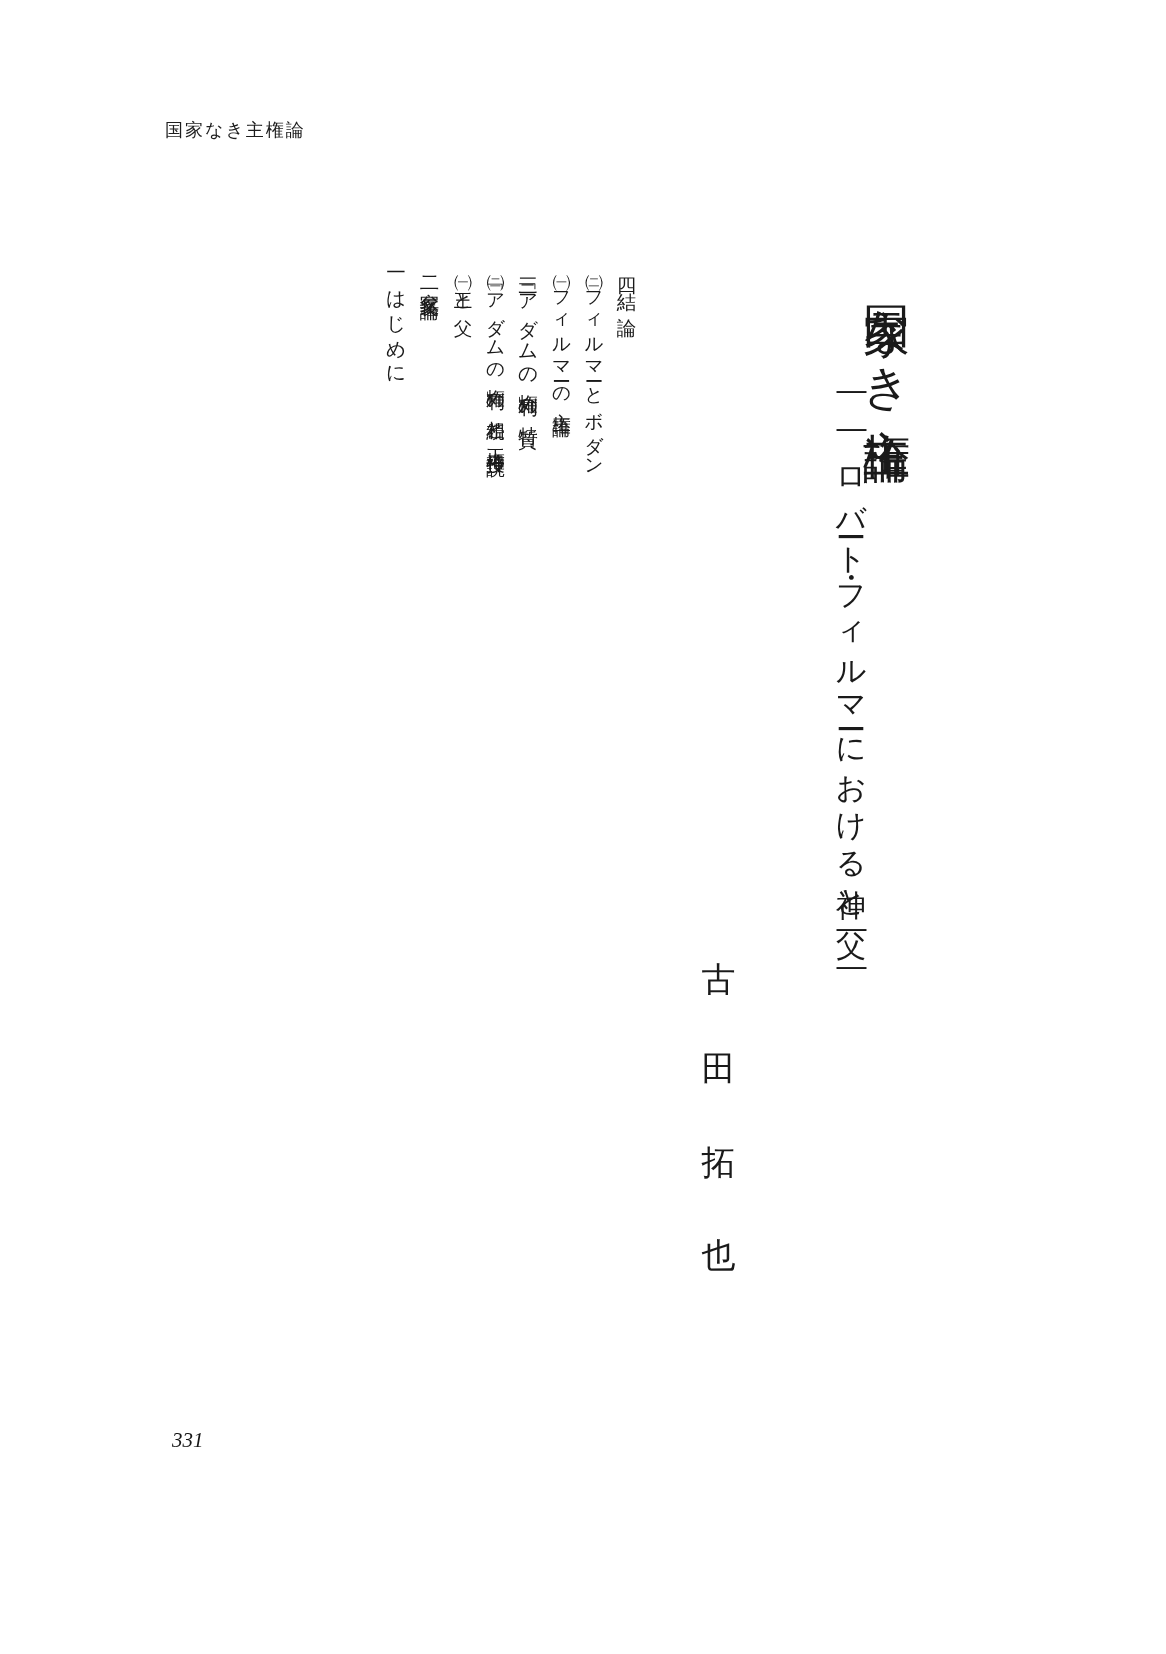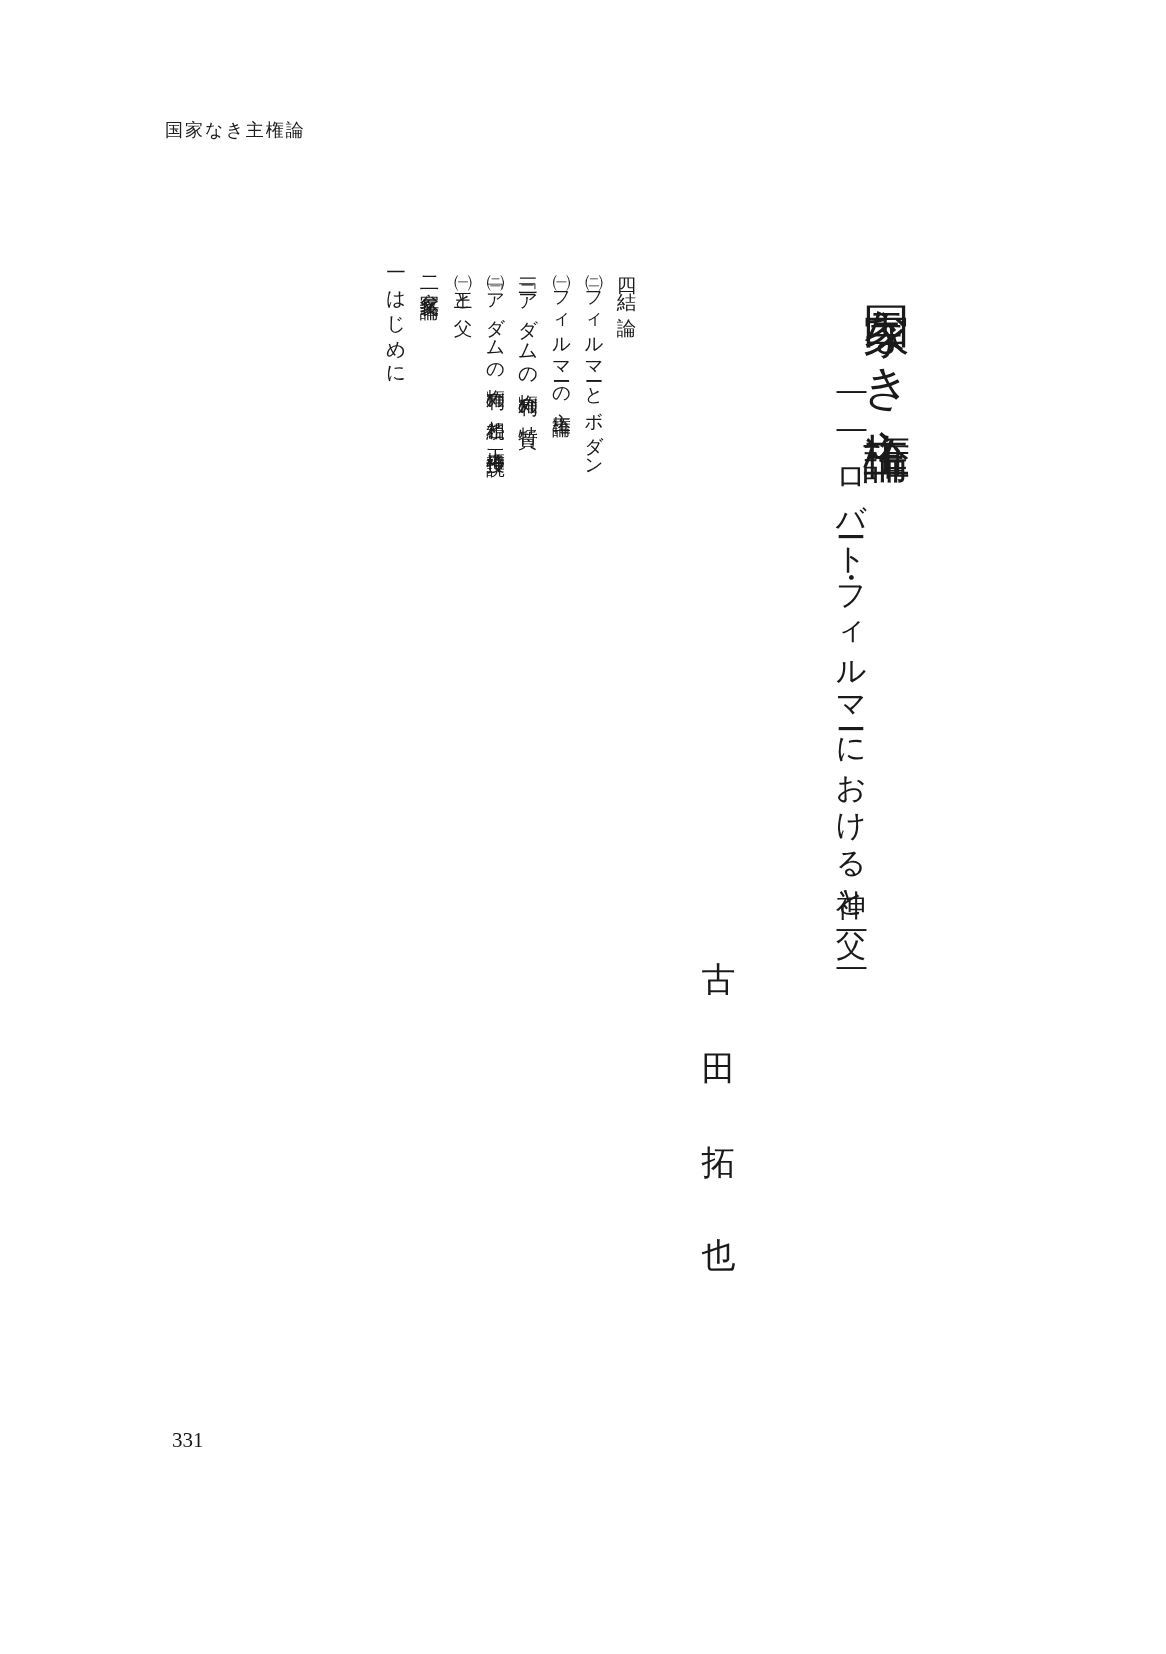--- a/index.html
+++ b/index.html
@@ -107,20 +107,21 @@
   .toc-item.sub {
     font-size: 18.5px;
   }
 
   
   .folio {
     position: absolute;
     left: 172px;
     top: 1428px;
     font-size: 21px;
+    font-style: italic;
     font-family: "Liberation Serif", "DejaVu Serif", serif;
     color: #161616;
   }
 </style>
 </head>
 <body>
 
 <div class="running-head">国家なき主権論</div>
 
 <div class="title-block">

